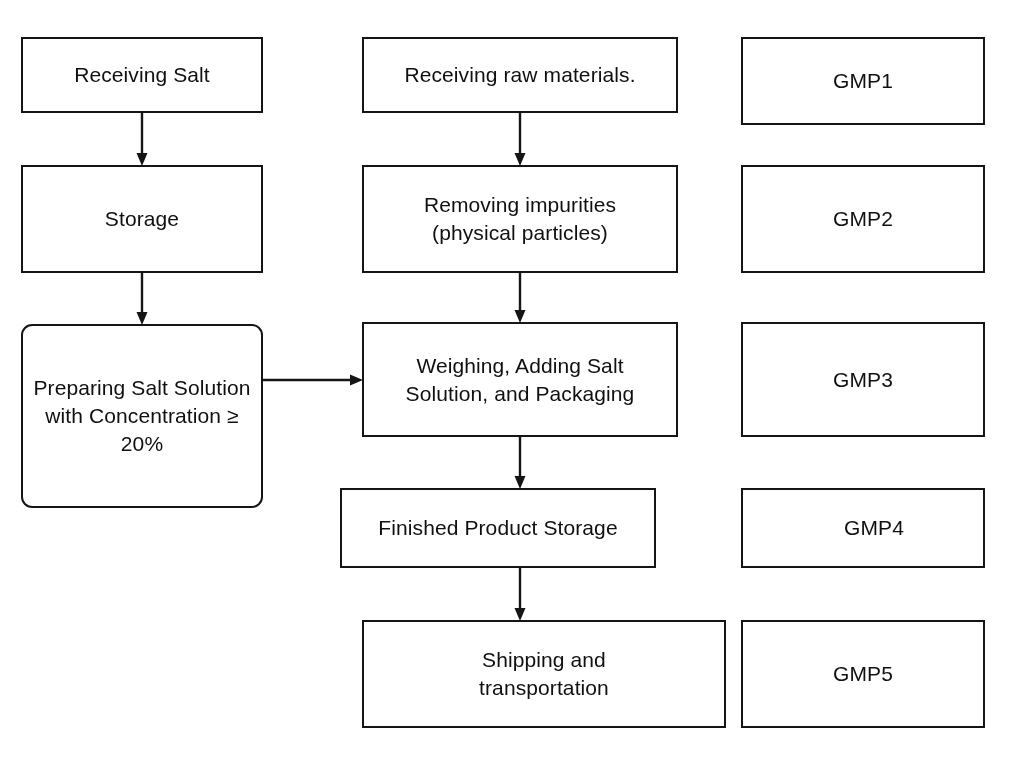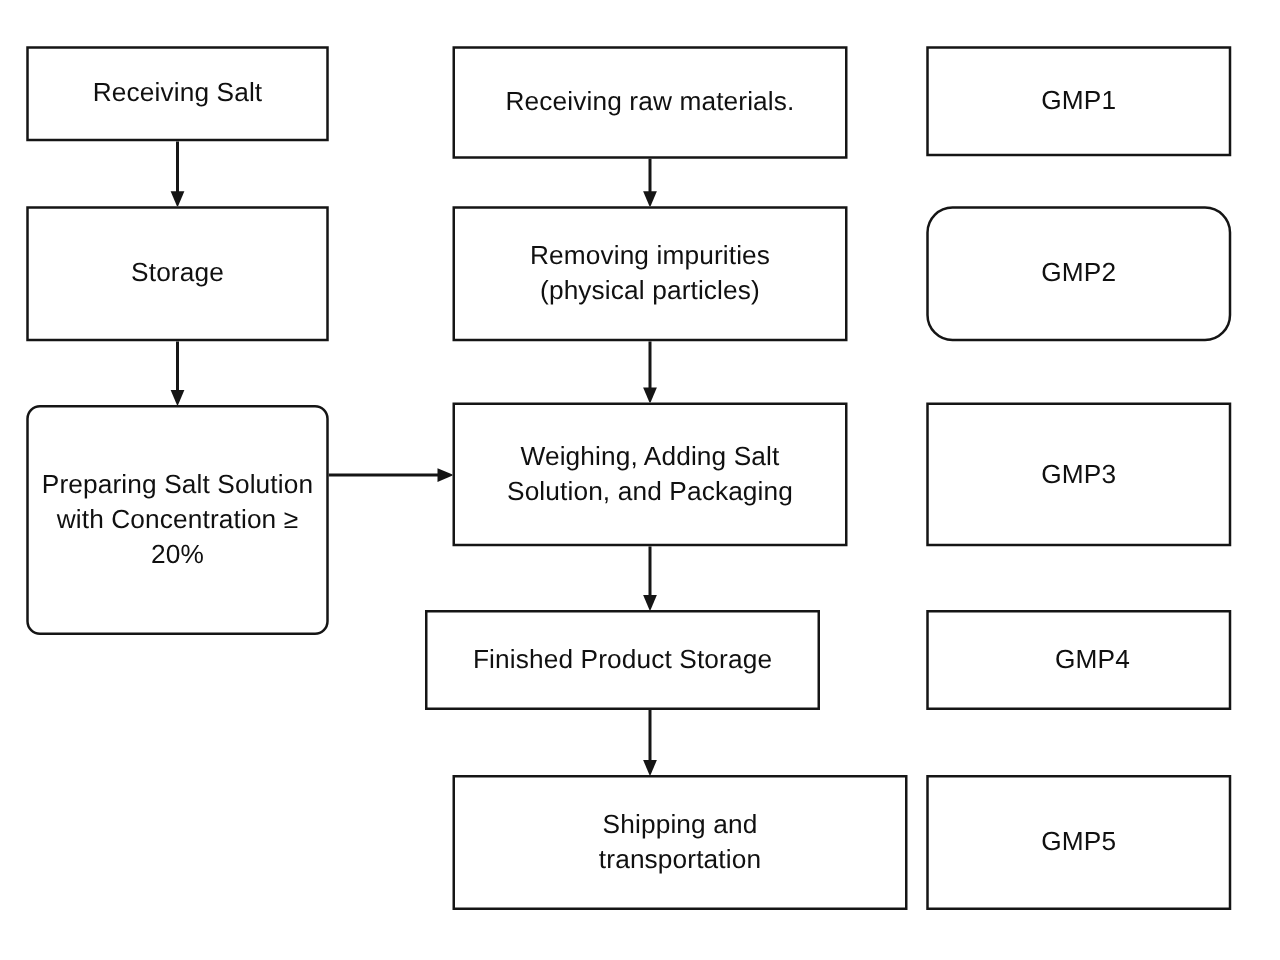--- a/index.html
+++ b/index.html
@@ -36,28 +36,28 @@
     letter-spacing: 0.1px;
     color: #101010;
     padding: 2px 8px;
     white-space: pre-line;
   }
   
   #node-receiving-salt   { left: 21px;  top: 37px;  width: 242px; height: 76px; }
   #node-storage          { left: 21px;  top: 165px; width: 242px; height: 108px; }
   #node-prep-solution    { left: 21px;  top: 324px; width: 242px; height: 184px; border-radius: 11px; }
   
-  #node-receiving-raw    { left: 362px; top: 37px;  width: 316px; height: 90px; }
+  #node-receiving-raw    { left: 362px; top: 37px;  width: 316px; height: 76px; }
   #node-removing-imp     { left: 362px; top: 165px; width: 316px; height: 108px; }
   #node-weighing         { left: 362px; top: 322px; width: 316px; height: 115px; }
   #node-finished-storage { left: 340px; top: 488px; width: 316px; height: 80px; }
   #node-shipping         { left: 362px; top: 620px; width: 364px; height: 108px; }
   
   #node-gmp1 { left: 741px; top: 37px;  width: 244px; height: 88px; }
-  #node-gmp2 { left: 741px; top: 165px; width: 244px; height: 108px; border-radius: 21px; }
+  #node-gmp2 { left: 741px; top: 165px; width: 244px; height: 108px; }
   #node-gmp3 { left: 741px; top: 322px; width: 244px; height: 115px; }
   #node-gmp4 { left: 741px; top: 488px; width: 244px; height: 80px; padding-left: 30px; }
   #node-gmp5 { left: 741px; top: 620px; width: 244px; height: 108px; }
 
   .edge {
     position: absolute;
     pointer-events: none;
   }
   .edge svg { display: block; overflow: visible; }
 </style>

